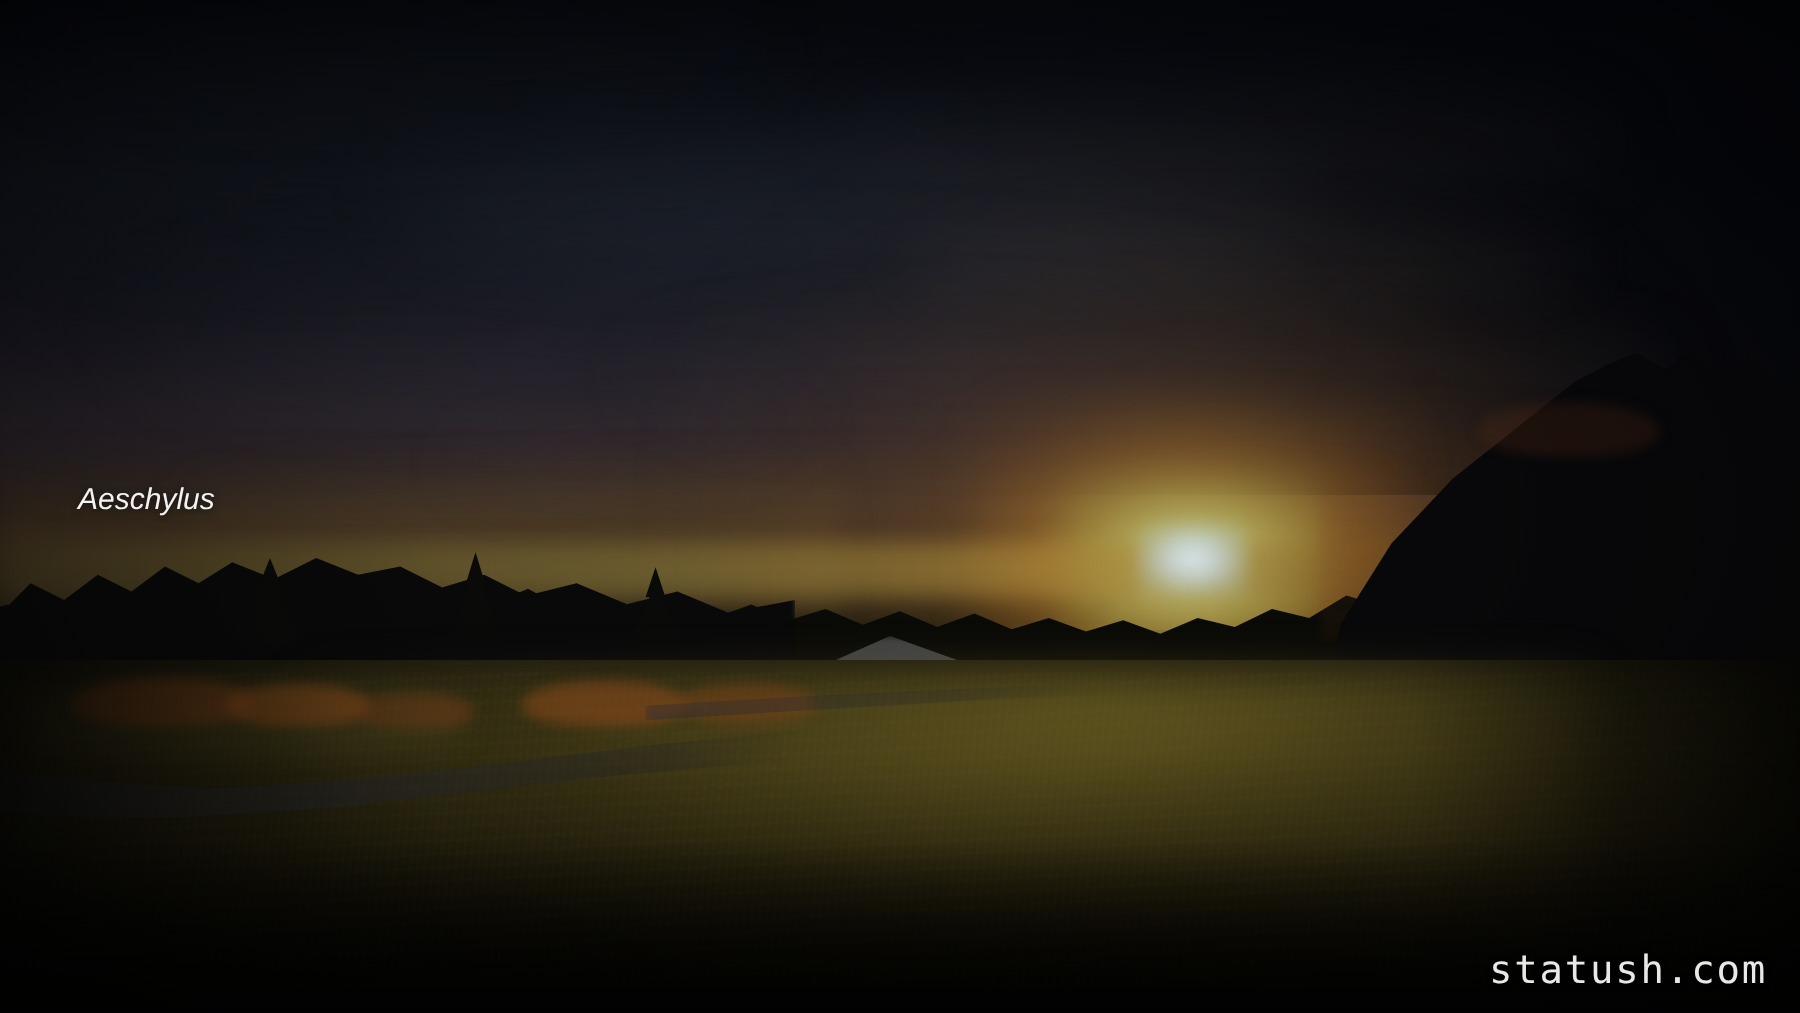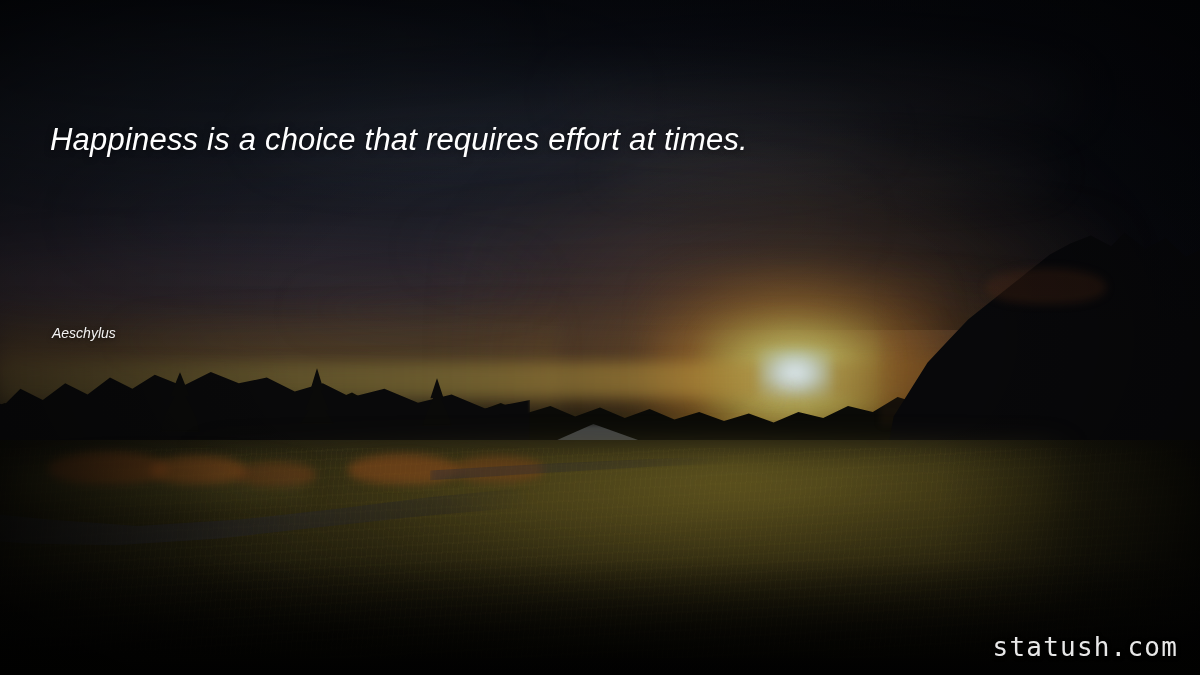--- a/index.html
+++ b/index.html
@@ -336,21 +336,21 @@
   }
 
   .author-text {
     position: absolute;
     left: 52px;
     top: 322px;
     margin: 0;
     font-family: "Liberation Sans", sans-serif;
     font-style: italic;
     font-weight: 400;
-    font-size: 14px;
+    font-size: 20px;
     line-height: 22px;
     color: #f2f2f2;
     text-shadow: 0 1px 5px rgba(0,0,0,0.6);
   }
 
   .watermark {
     position: absolute;
     right: 22px;
     bottom: 13px;
     margin: 0;
@@ -427,20 +427,19 @@
 
     <div class="ground-left-dark"></div>
     <div class="ground-right-dark"></div>
     <div class="ground-bottom-dark"></div>
 
     <div class="top-scrim"></div>
     <div class="vignette"></div>
   </div>
 
   <div class="overlay">
-    <p class="quote-text">Happiness is a choice that requires effort at times.</p>
 
     <p class="author-text">Aeschylus</p>
 
     <p class="watermark">statush.com</p>
   </div>
 
 </div>
 
 </body></html>

